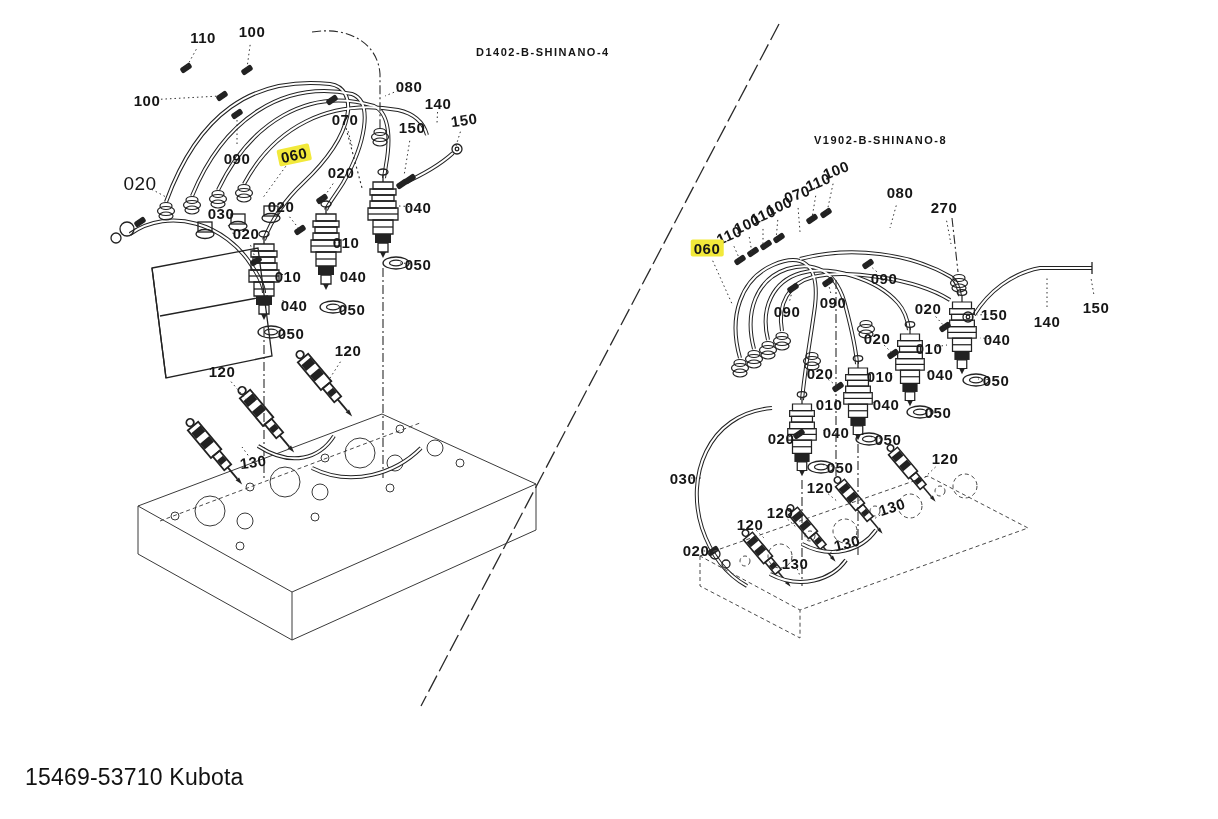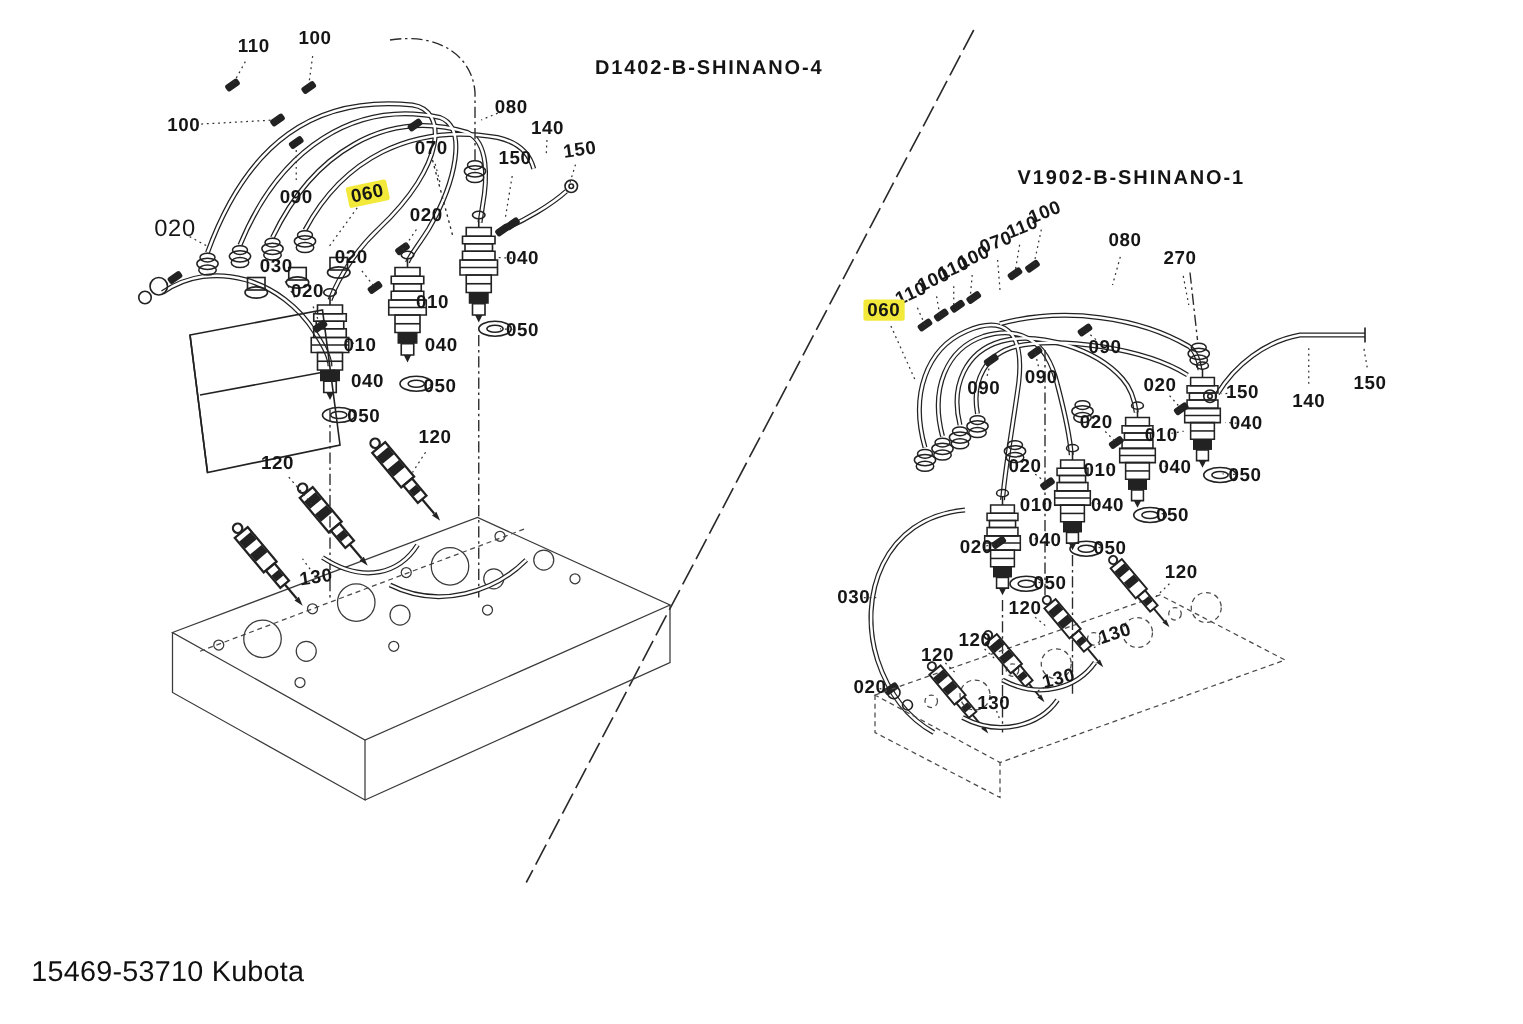--- a/index.html
+++ b/index.html
@@ -10,21 +10,21 @@
   }
   #artwork { position:absolute; left:0; top:0; width:1218px; height:819px; }
   #leader-svg { position:absolute; left:0; top:0; width:1218px; height:819px; pointer-events:none; }
   #labels-layer { position:absolute; left:0; top:0; width:1218px; height:819px; }
   .part-label {
     position:absolute; font-size:15px; font-weight:600; color:#161616;
     letter-spacing:0.5px; white-space:nowrap; line-height:1;
   }
   .part-label.hl { background:var(--hl); padding:1px 3px; border-radius:2px; }
   .diagram-title {
-    position:absolute; font-size:16px; font-weight:700; color:#141414;
+    position:absolute; font-size:11px; font-weight:700; color:#141414;
     letter-spacing:1.5px; white-space:nowrap;
   }
   .title-d1402 { left:476px; top:30px; }
   .title-v1902 { left:814px; top:118px; }
   #caption {
     position:absolute; left:25px; top:748px; font-size:23px; color:#111;
     letter-spacing:0.2px;
     text-align:center;
   }
   .ldr { stroke:#333; stroke-width:1; stroke-dasharray:1.5 3; fill:none; }
@@ -395,16 +395,16 @@
       <div class="part-label" style="left: 820px; top: 471px; transform: translate(-50%, -50%) rotate(0deg);">120</div>
       <div class="part-label" style="left: 892px; top: 491px; transform: translate(-50%, -50%) rotate(-18deg);">130</div>
       <div class="part-label" style="left: 780px; top: 496px; transform: translate(-50%, -50%) rotate(0deg);">120</div>
       <div class="part-label" style="left: 750px; top: 508px; transform: translate(-50%, -50%) rotate(0deg);">120</div>
       <div class="part-label" style="left: 847px; top: 527px; transform: translate(-50%, -50%) rotate(-14deg);">130</div>
       <div class="part-label" style="left: 696px; top: 534px; transform: translate(-50%, -50%) rotate(0deg);">020</div>
       <div class="part-label" style="left: 795px; top: 547px; transform: translate(-50%, -50%) rotate(0deg);">130</div>
     </div>
 
   <div class="diagram-title title-d1402">D1402-B-SHINANO-4</div>
-  <div class="diagram-title title-v1902">V1902-B-SHINANO-1</div>
+  <div class="diagram-title title-v1902">V1902-B-SHINANO-8</div>
 
   <div id="caption">15469-53710 Kubota</div>
 </div>
 
 </body></html>

